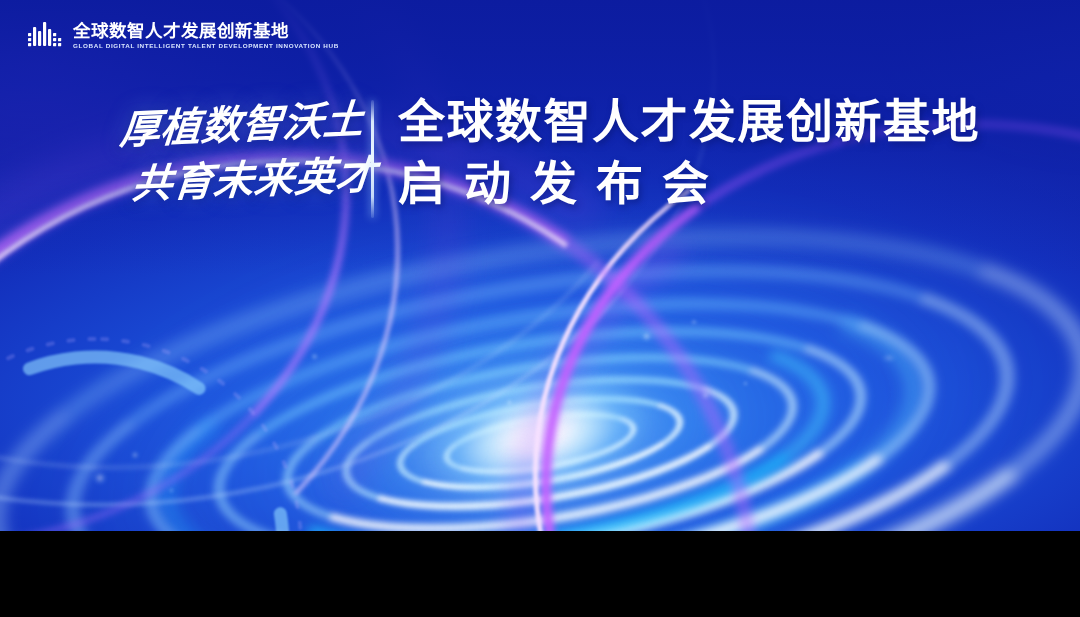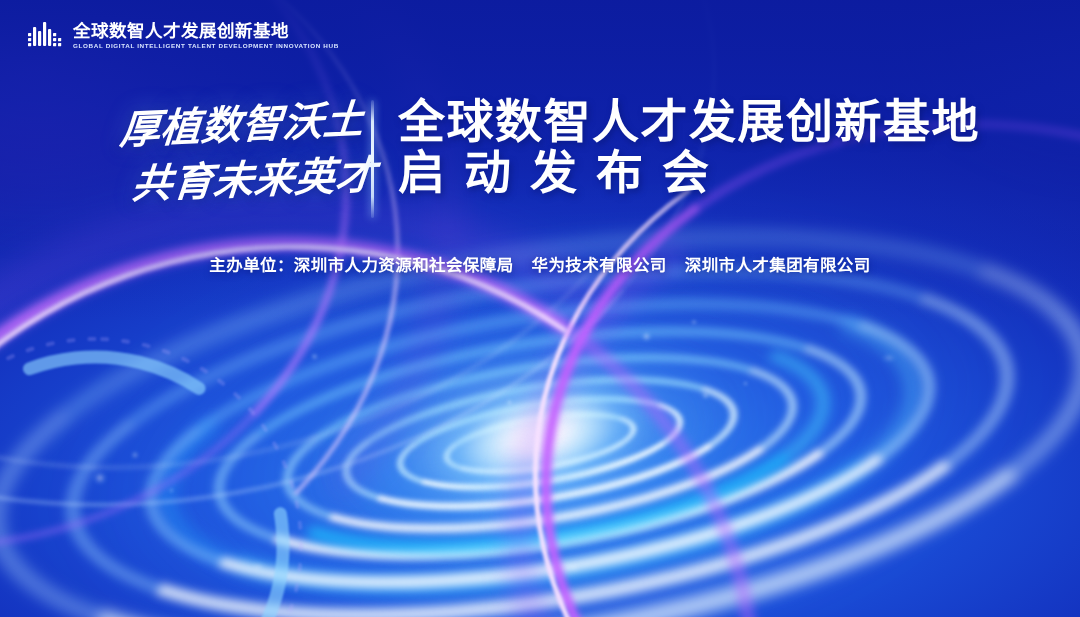--- a/index.html
+++ b/index.html
@@ -3,21 +3,21 @@
 <meta charset="utf-8">
 <style>
   html, body {
     margin: 0;
     padding: 0;
     background: #000;
   }
   #stage {
     position: relative;
     width: 1080px;
-    height: 617px;
+    height: 531px;
     overflow: hidden;
     font-family: "Liberation Sans", "DejaVu Sans", sans-serif;
     background: #1d4ed8;
     isolation: isolate;
   }
 
   
   .bg-base {
     position: absolute;
     inset: 0;
@@ -389,29 +389,28 @@
   .headline-l1 {
     font-size: 47px;
     font-weight: 700;
     color: #ffffff;
     line-height: 1;
     letter-spacing: 1.5px;
     white-space: nowrap;
     text-shadow: 2px 3px 6px rgba(8,20,110,0.55);
   }
   .headline-l2 {
-    margin-top: 5px;
+    margin-top: 15px;
     font-size: 47px;
     font-weight: 700;
     color: #ffffff;
     line-height: 1;
     letter-spacing: 19px;
     white-space: nowrap;
     text-shadow: 2px 3px 6px rgba(8,20,110,0.55);
-    font-family: Liberation Serif, serif;
   }
 
   
   .org-line {
     position: absolute;
     width: 100%;
     text-align: center;
     color: #ffffff;
     font-size: 16.5px;
     font-weight: 700;
@@ -513,19 +512,16 @@
       <div class="slogan-l2">共育未来英才</div>
     </div>
 
     <div class="divider"></div>
 
     <div class="headline">
       <div class="headline-l1">全球数智人才发展创新基地</div>
       <div class="headline-l2">启动发布会</div>
     </div>
 
-    <div class="org-line org-1">
-      <span>主办单位：</span><span>深圳市人力资源和社会保障局</span><span class="org-gap"></span><span>华为技术有限公司</span><span class="org-gap"></span><span>深圳市人才集团有限公司</span>
-    </div>
 
 
   </div>
 </div>
 
 </body></html>

